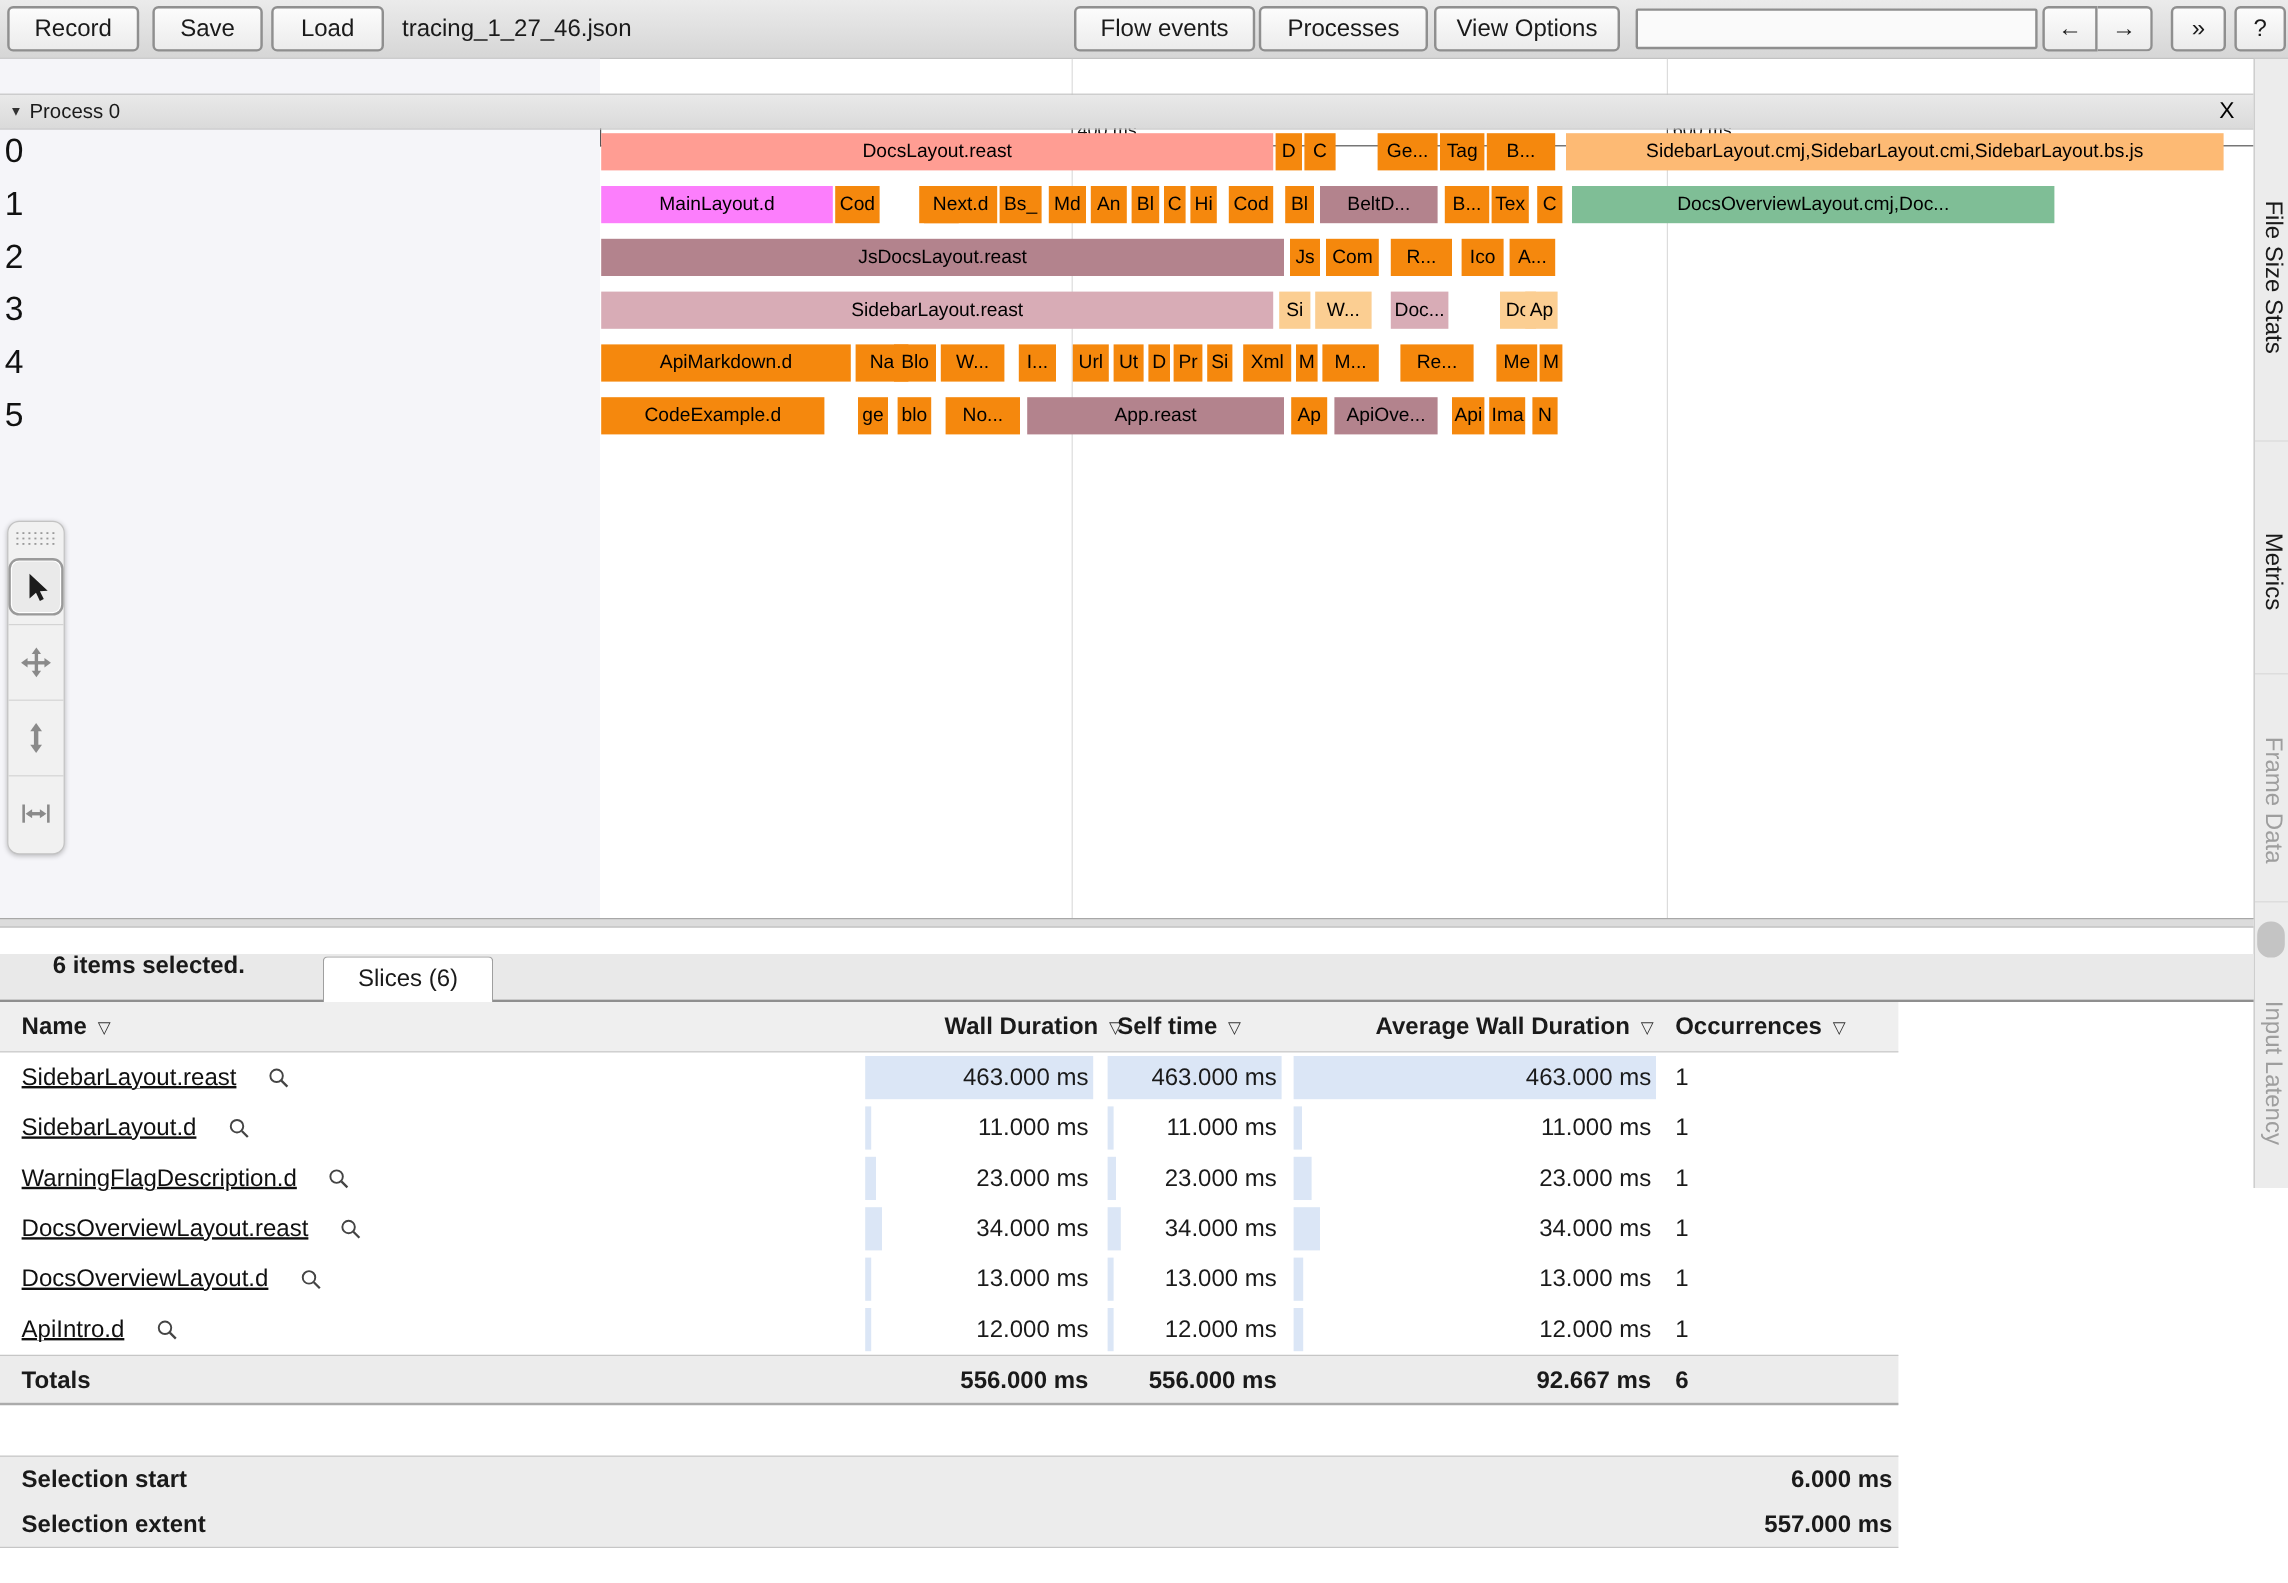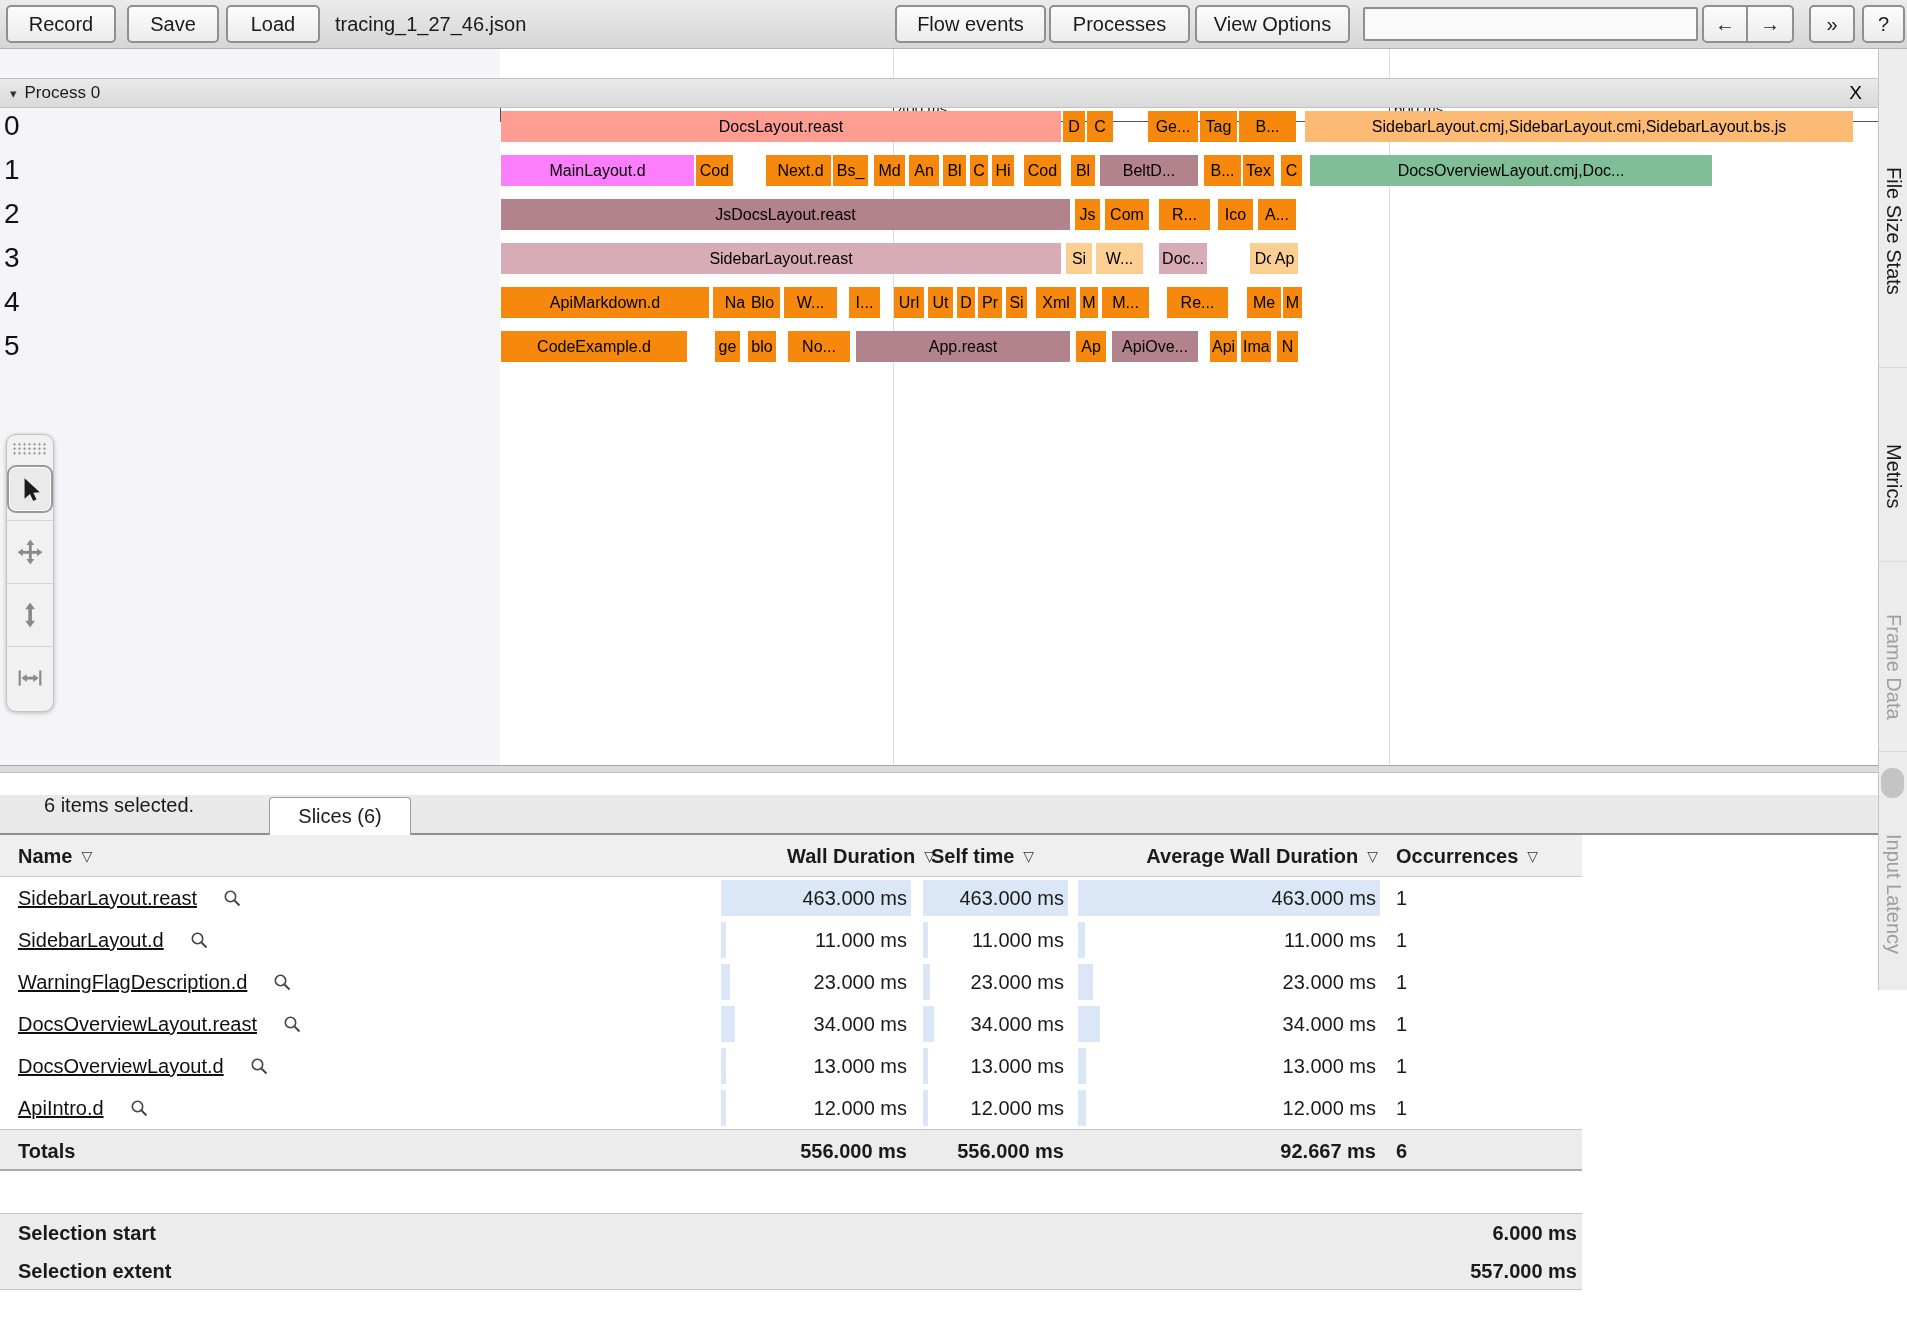--- a/index.html
+++ b/index.html
@@ -51,21 +51,21 @@
   .sideitem{position:absolute;left:3px;writing-mode:vertical-rl;font-size:20px;white-space:nowrap;}
   .sidesep{position:absolute;left:0;width:100%;height:1px;background:#d9d9d9;}
   .sidethumb{left:1881px;top:768px;width:23px;height:30px;border-radius:11px;background:#c4c4c4;}
 
   
   .splitter{left:0;top:765px;width:1878px;height:8px;background:#dcdcdc;border-top:1px solid #a8a8a8;border-bottom:1px solid #bfbfbf;}
 
   
   .tabstrip{left:0;top:795px;width:1878px;height:38px;background:#e9e9e9;}
   .tabline{left:0;top:833px;width:1878px;height:2px;background:#8f8f8f;}
-  .selcount{position:absolute;left:44px;top:0;height:20px;display:flex;align-items:center;font-size:20px;font-weight:normal;}
+  .selcount{position:absolute;left:44px;top:0;height:20px;display:flex;align-items:center;font-size:20px;font-weight:bold;}
   .tab{left:269px;top:797px;width:142px;height:38px;background:#fff;border:1px solid #9f9f9f;border-bottom:none;
        border-radius:4px 4px 0 0;display:flex;align-items:center;justify-content:center;font-size:20px;z-index:3;}
   .thead{left:0;top:835px;width:1582px;height:42px;background:#efefef;border-bottom:1px solid #c9c9c9;font-weight:bold;font-size:20px;}
   .hcell{position:absolute;top:0;height:42px;display:flex;align-items:center;gap:9px;}
   .sortglyph{font-size:14px;color:#333;font-weight:normal;}
   .trows{left:0;top:877px;width:1582px;height:252px;}
   .trow{position:absolute;left:0;width:1582px;height:42px;font-size:20px;}
   .namecell{position:absolute;left:18px;top:0;height:42px;display:flex;align-items:center;gap:26px;}
   .namelink{text-decoration:underline;color:#101010;}
   .vcell{position:absolute;top:0;height:42px;}

